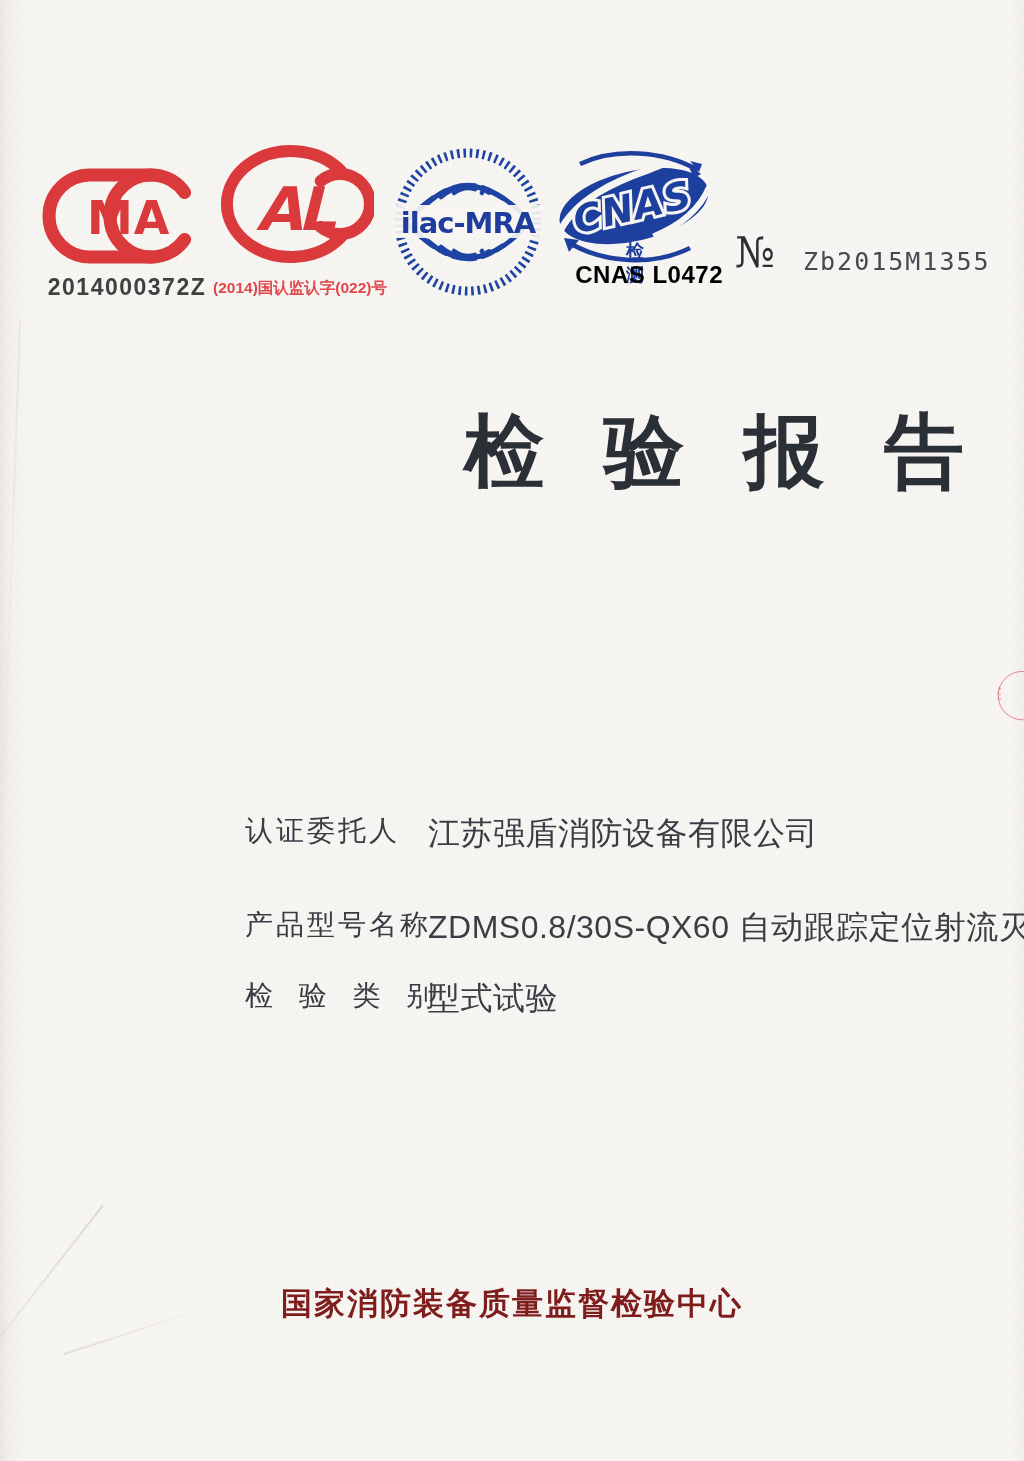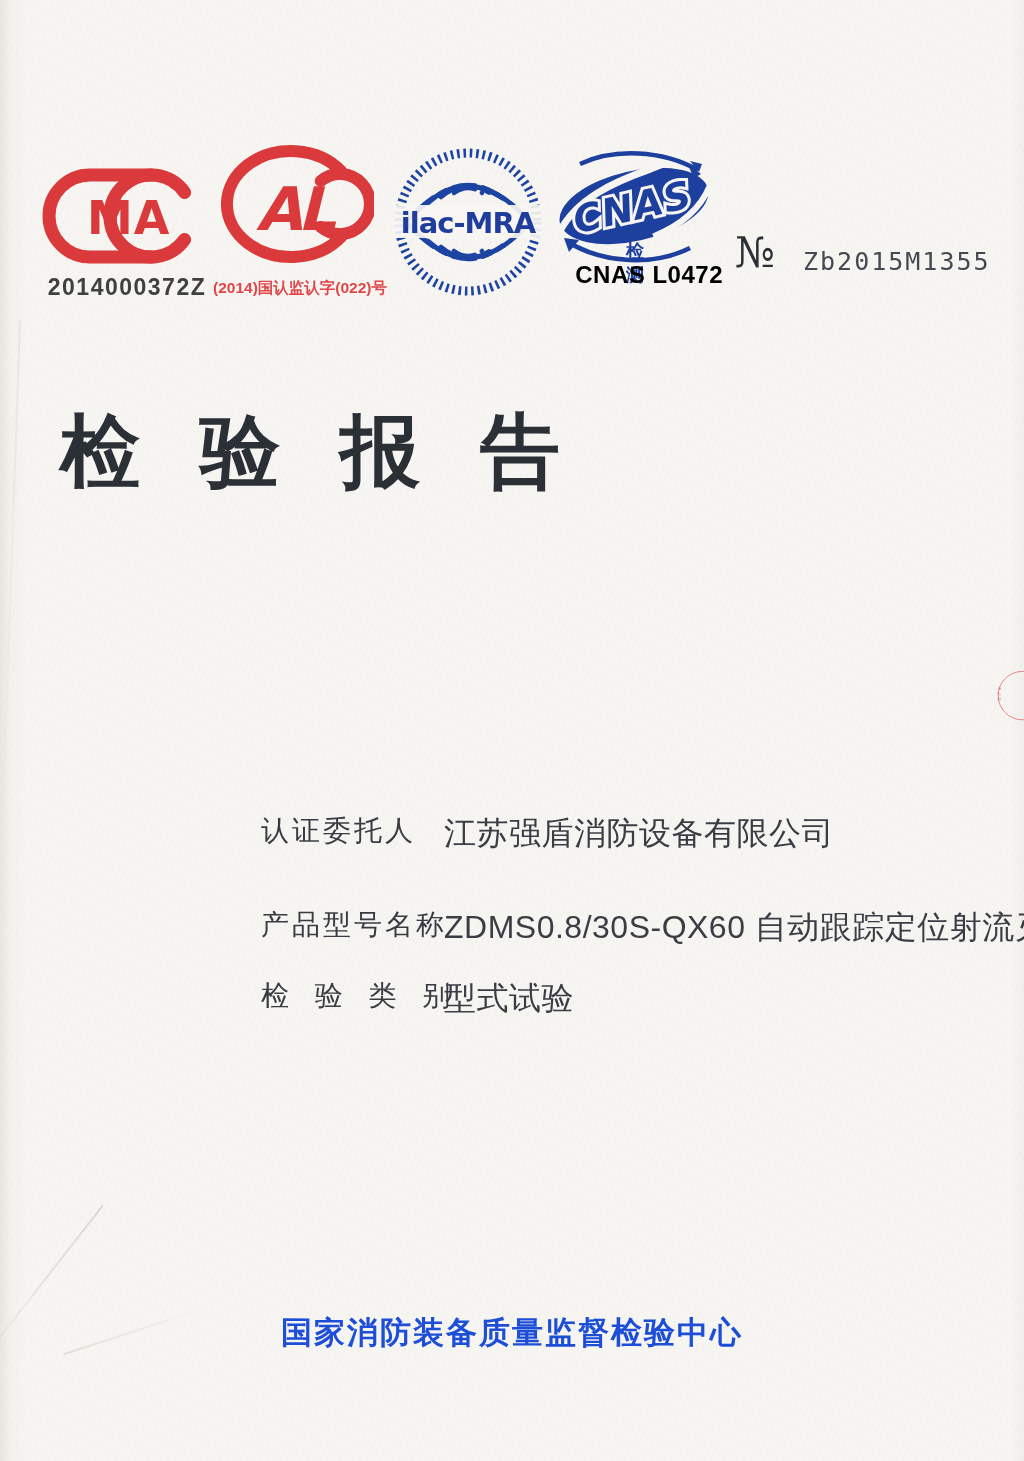--- a/index.html
+++ b/index.html
@@ -58,46 +58,46 @@
   }
   .no-value{
     left:803px;top:247px;
     font-family:"DejaVu Sans Mono","Liberation Mono",monospace;
     font-size:25px;color:#454a52;letter-spacing:2px;
   }
 
   
   .title{
     left:0;top:402px;width:1024px;
-    text-align:left;
+    text-align:right;
     font-size:80px;font-weight:700;color:#2b2f36;
     letter-spacing:60px;padding-left:60px;box-sizing:border-box;
     line-height:100px;white-space:nowrap;
   }
 
   
-  .field-row{left:16px;top:0;width:927px;height:40px;text-align:right;}
+  .field-row{left:0;top:0;width:927px;height:40px;text-align:right;}
   .field-label{
     position:absolute;left:245px;top:0;
     font-size:28px;color:#383c42;letter-spacing:3px;white-space:pre;
   }
   .row-3 .field-label{letter-spacing:9px;}
   .field-value{
     position:absolute;left:428px;top:0;
     font-size:32px;color:#3a3e44;letter-spacing:.5px;white-space:nowrap;
   }
   .row-1{top:812px;}
   .row-2{top:882px;margin-top:24px;}
   .row-3{top:948px;margin-top:29px;}
 
   
   .footer{
     left:0;top:1283px;width:1024px;
     text-align:center;
-    font-size:31px;font-weight:600;color:#1d4ed8;letter-spacing:2px;margin-top:29px;
+    font-size:31px;font-weight:600;color:#7f1d1d;letter-spacing:2px;
   }
 
   
   .stamp{left:996px;top:606px;width:28px;height:180px;overflow:visible;}
 </style>
 </head>
 <body>
 
 <div class="page">
   <div class="crease c1"></div>

